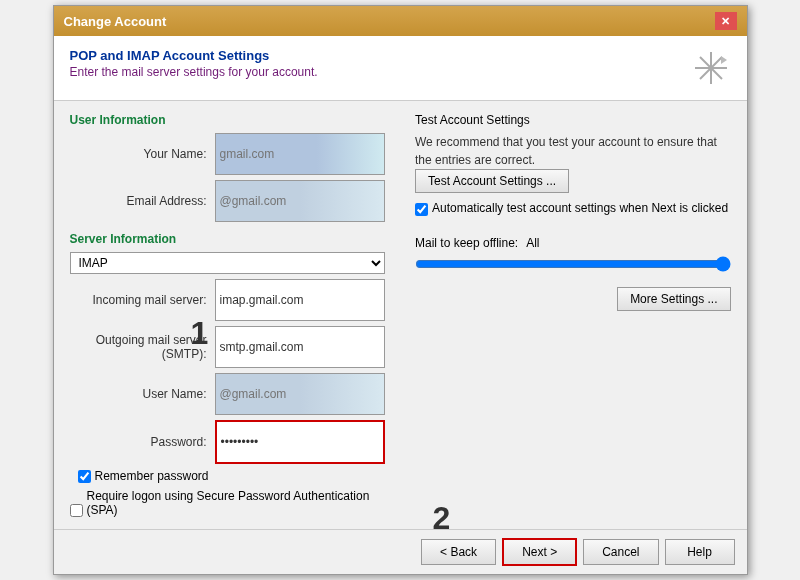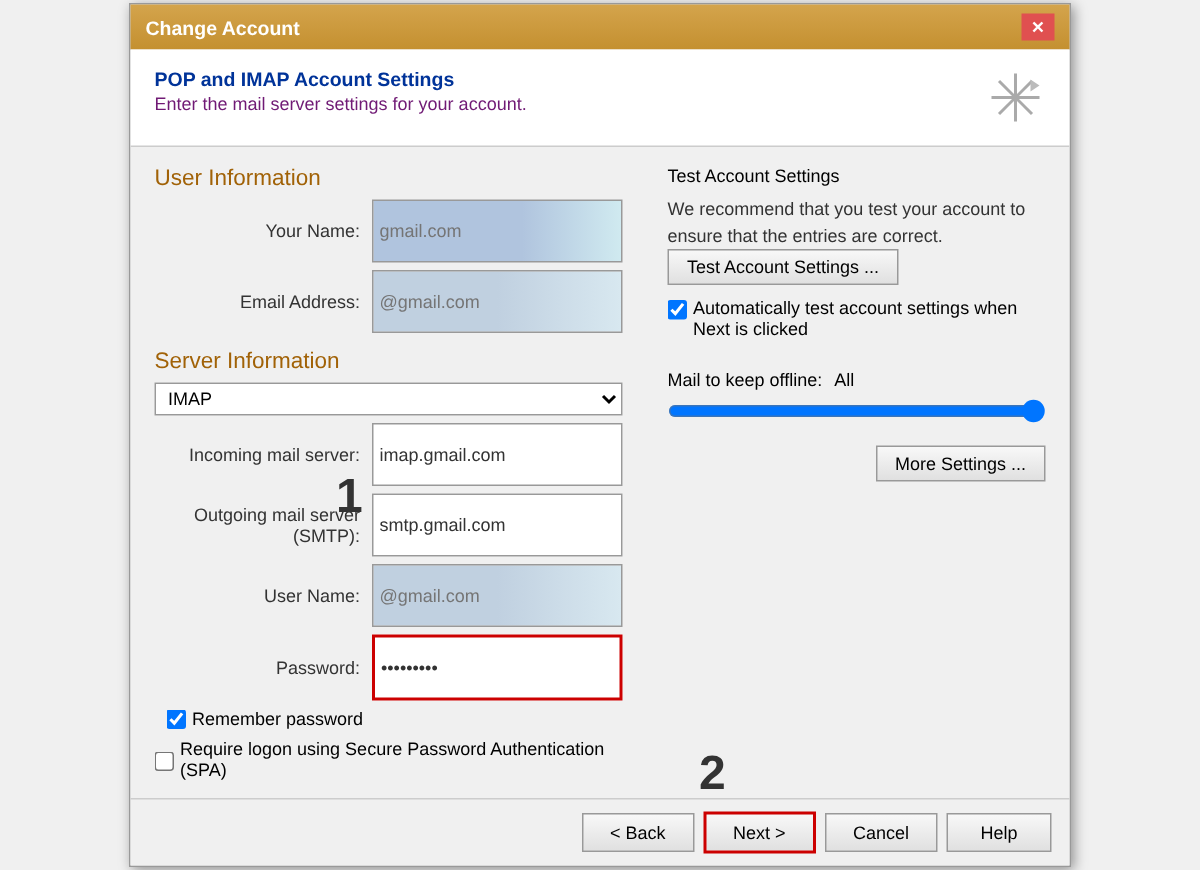--- a/index.html
+++ b/index.html
@@ -8,21 +8,21 @@
       font-size: 12px;
       background: #f0f0f0;
       display: flex;
       justify-content: center;
       align-items: center;
       width: 800px;
       height: 580px;
       overflow: hidden;
     }
     .dialog {
-      width: 628px;
+      width: 695px;
       background: #f0f0f0;
       border: 1px solid #999;
       box-shadow: 2px 2px 8px rgba(0,0,0,0.4);
     }
     .title-bar {
       background: linear-gradient(to bottom, #d4a44c, #c49030);
       color: #fff;
       padding: 6px 10px;
       display: flex;
       align-items: center;
@@ -77,24 +77,24 @@
       background: #f0f0f0;
     }
     .left-panel {
       flex: 1;
     }
     .right-panel {
       flex: 1;
       padding-left: 10px;
     }
     .section-title {
-      font-weight: normal;
-      font-size: 15px;
+      font-weight: bold;
+      font-size: 12px;
       margin-bottom: 6px;
-      color: #a16207;
+      color: #15803d;
     }
     .form-row {
       display: flex;
       align-items: center;
       margin-bottom: 5px;
     }
     .form-label {
       width: 145px;
       font-size: 12px;
       color: #333;
@@ -134,21 +134,21 @@
       gap: 4px;
       margin: 4px 0 4px 8px;
       font-size: 12px;
     }
     .checkbox-row input[type=checkbox] {
       width: 13px;
       height: 13px;
     }
     .spa-row {
       display: flex;
-      align-items: center;
+      align-items: flex-end;
       gap: 4px;
       margin-top: 6px;
       font-size: 12px;
     }
     .spa-row input[type=checkbox] {
       width: 13px;
       height: 13px;
       margin-top: 2px;
     }
     

